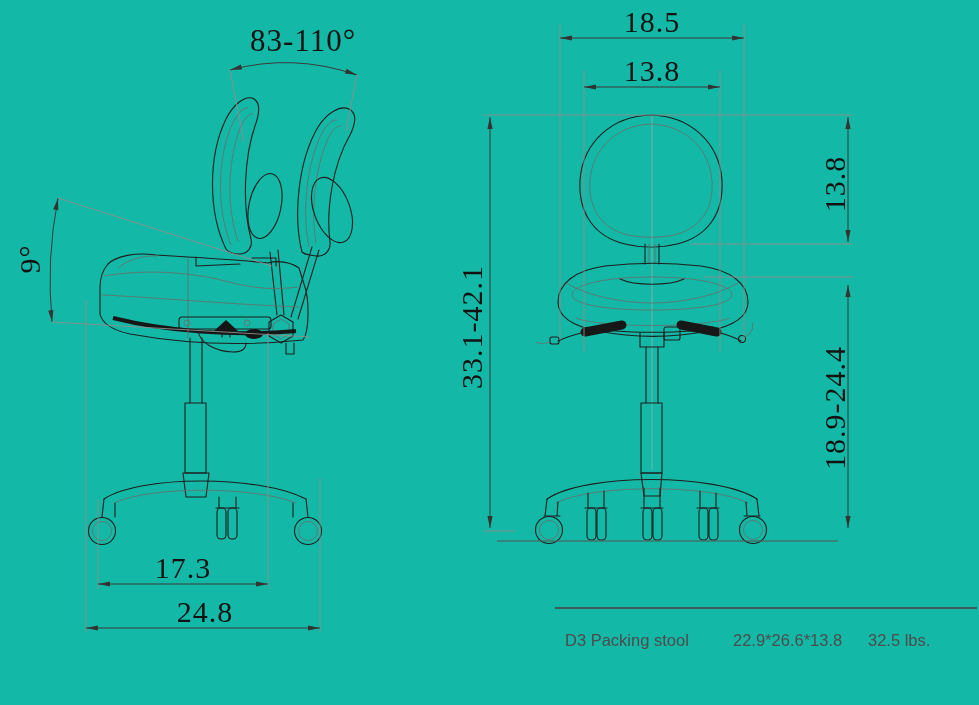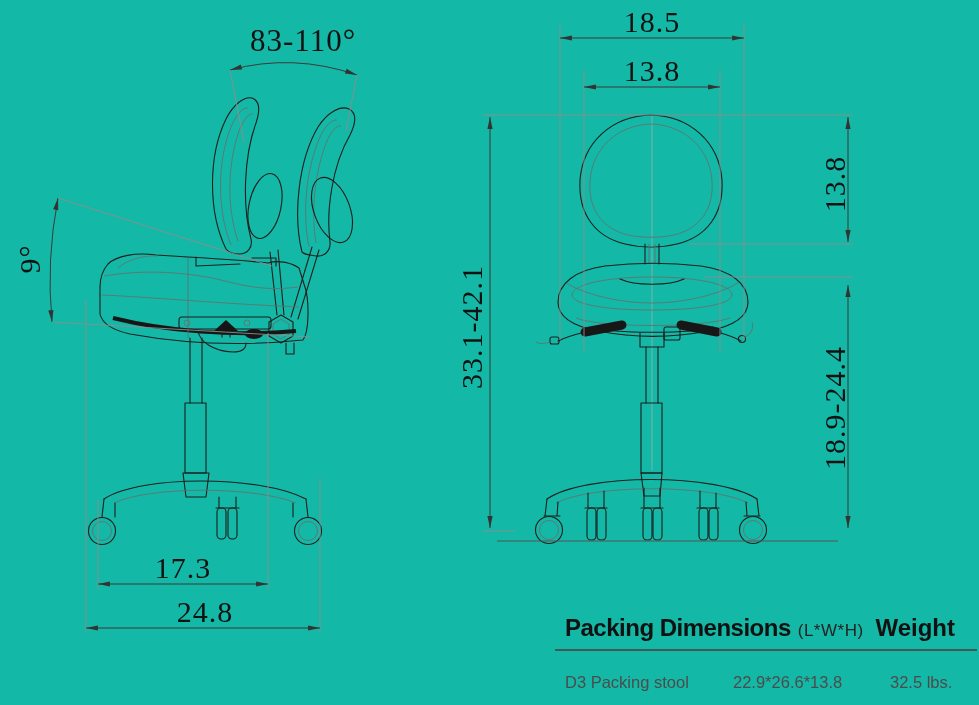--- a/index.html
+++ b/index.html
@@ -20,21 +20,21 @@
   .spec{position:absolute;left:552px;top:600px;width:427px;height:100px;}
   .spec-header{display:flex;align-items:baseline;padding:14px 24px 0 13px;}
   .spec-title{font-size:24px;font-weight:bold;color:#111;letter-spacing:-0.5px;}
   .spec-suffix{font-size:17px;color:#222;margin-left:7px;letter-spacing:0.5px;}
   .spec-weight{font-size:24px;font-weight:bold;color:#111;margin-left:auto;}
   .spec-divider{border:none;border-top:2px solid #3e5a54;margin:7px 2px 0 3px;}
   .spec-row{position:relative;height:44px;font-size:16.5px;color:#4c4c4c;}
   .spec-row span{position:absolute;top:22px;white-space:nowrap;}
   .cell-model{left:13px;}
   .cell-dims{left:181px;}
-  .cell-weight{left:338px;text-align:center;}
+  .cell-weight{left:316px;text-align:center;}
 </style>
 </head>
 <body>
 
 <div class="canvas">
 
 <svg width="979" height="660" viewBox="0 0 979 660">
   <defs>
     <marker id="arr" viewBox="0 0 12 6" refX="11.5" refY="3" markerWidth="13" markerHeight="6.5" orient="auto-start-reverse">
       <path d="M0.5 0.6 L11.5 3 L0.5 5.4 Z" fill="#333"></path>
@@ -188,25 +188,20 @@
 
     <line class="dim" x1="848" y1="117" x2="848" y2="242"></line>
     <text class="dimtxt" x="834" y="184" transform="rotate(-90 834 184)" dominant-baseline="central">13.8</text>
 
     <line class="dim" x1="848" y1="285" x2="848" y2="528"></line>
     <text class="dimtxt" x="834" y="408" transform="rotate(-90 834 408)" dominant-baseline="central">18.9-24.4</text>
   </g>
 </svg>
 
 <div class="spec">
-  <div class="spec-header">
-    <span class="spec-title">Packing Dimensions</span>
-    <span class="spec-suffix">(L*W*H)</span>
-    <span class="spec-weight">Weight</span>
-  </div>
   <hr class="spec-divider">
   <div class="spec-row">
     <span class="cell-model">D3 Packing stool</span>
     <span class="cell-dims">22.9*26.6*13.8</span>
     <span class="cell-weight">32.5 lbs.</span>
   </div>
 </div>
 
 </div>
 

